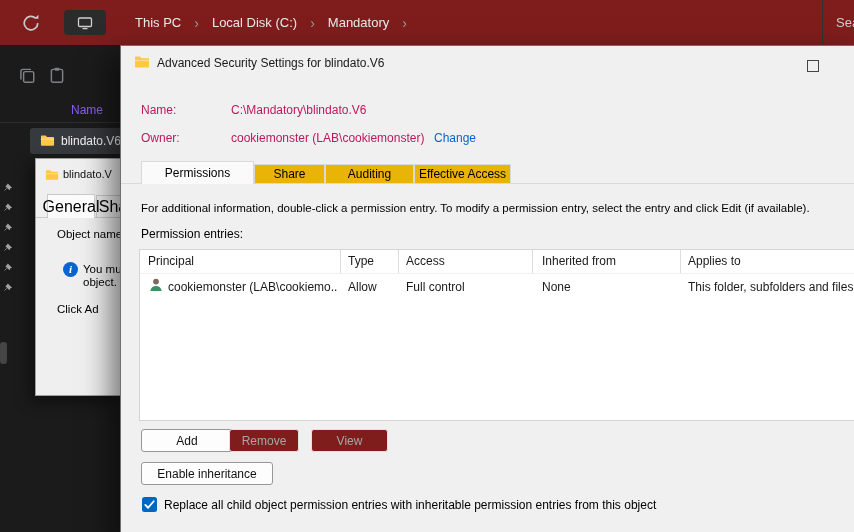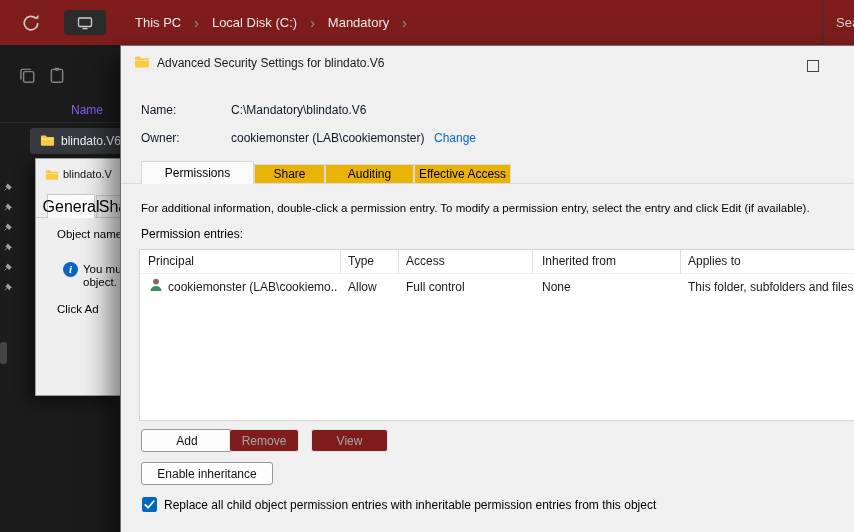--- a/index.html
+++ b/index.html
@@ -48,21 +48,21 @@
   #info-l1 { position:absolute; left:47px; top:104px; font-size:11.5px; color:#000; white-space:nowrap; }
   #info-l2 { position:absolute; left:47px; top:117px; font-size:11.5px; color:#000; white-space:nowrap; }
   #click-txt { position:absolute; left:21px; top:144px; font-size:11.5px; color:#000; white-space:nowrap; }
 
   
   #dlg { left:120px; top:45px; width:740px; height:492px; background:#f0f0f0;
          border:1px solid #6f6f6f; box-shadow:-10px 10px 26px rgba(0,0,0,.5); }
   #dlg-title-ic { position:absolute; left:13px; top:8px; }
   #dlg-title { position:absolute; left:36px; top:10px; font-size:12px; color:#191919; white-space:nowrap; }
   #max-btn { position:absolute; left:686px; top:14px; width:12px; height:12px; border:1px solid #454545; background:transparent; }
-  .flabel2 { font-size:12px; color:#0f172a; white-space:nowrap; }
+  .flabel2 { font-size:12px; color:#be185d; white-space:nowrap; }
   #f-name-l { left:20px; top:57px; }  #f-name-v { left:110px; top:57px; }
   #f-own-l  { left:20px; top:85px; }  #f-own-v  { left:110px; top:85px; }
   #chg-link { left:313px; top:85px; font-size:12px; color:#0a64cc; cursor:pointer; white-space:nowrap; }
 
   #tabstrip-line { left:0; top:137px; width:740px; height:1px; background:#d9d9d9; }
   .tab { position:absolute; height:20px; top:118px; background:#eab308; border:1px solid #d9d9d9;
          font-size:12px; color:#000; display:flex; align-items:center; justify-content:center; white-space:nowrap; }
   .tab.active { top:115px; height:23px; background:#fafafa; border-bottom:none; z-index:2; }
   #tab-0 { left:20px;  width:113px; }
   #tab-1 { left:133px; width:71px; }

